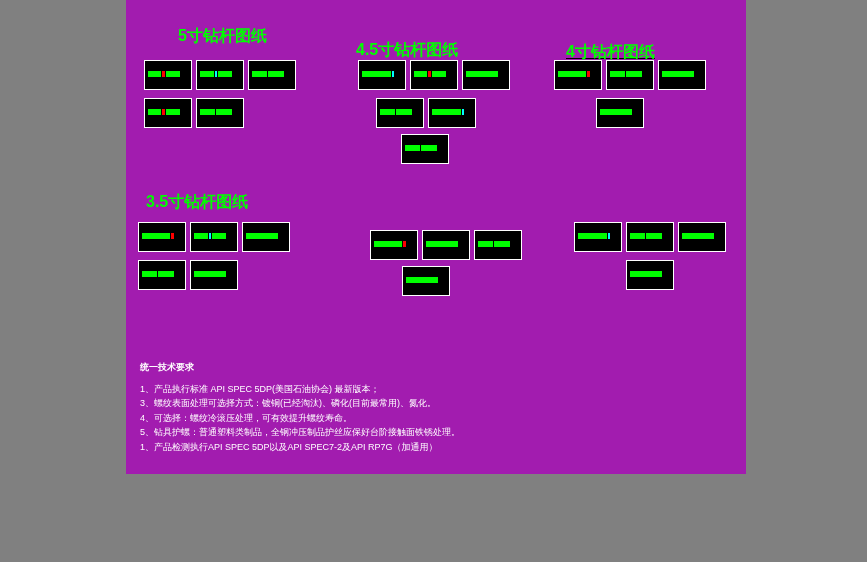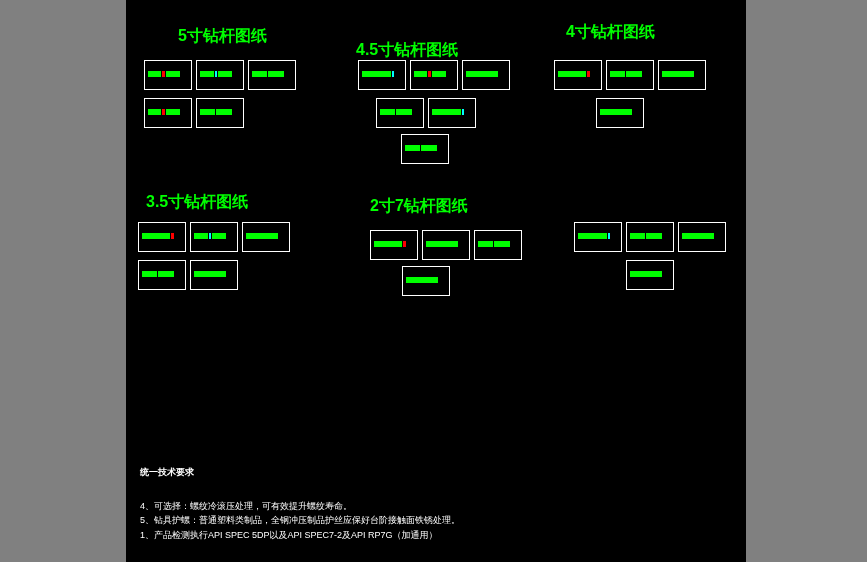--- a/index.html
+++ b/index.html
@@ -9,22 +9,22 @@
       background: #808080;
       font-family: "SimSun", "Microsoft YaHei", sans-serif;
       overflow: hidden;
       position: relative;
     }
     .cad-canvas {
       position: absolute;
       left: 126px;
       top: 0;
       width: 620px;
-      height: 562px;
-      background: #000000;
+      height: 474px;
+      background: #a21caf;
     }
     .section {
       position: absolute;
     }
     .section-title {
       color: #00ff00;
       font-size: 16px;
       font-weight: bold;
       white-space: nowrap;
     }
@@ -56,21 +56,21 @@
     .notes {
       position: absolute;
       left: 14px;
       bottom: 20px;
       color: #ffffff;
       font-size: 9px;
       line-height: 1.6;
     }
     .notes-title {
       font-weight: bold;
-      margin-bottom: 19px;
+      margin-bottom: 8px;
     }
   </style>
 </head>
 <body>
 
 <div class="cad-canvas">
 
   <div class="section" style="left:52px; top:26px;">
     <div class="section-title">5寸钻杆图纸</div>
   </div>
@@ -151,21 +151,21 @@
   </div>
   <div class="thumb-group" style="left:275px; top:134px;">
     <div class="thumb thumb-sm">
         <div class="thumb-content">
           <span class="bar-g"></span>
           <span class="bar-g"></span>
         </div>
       </div>
   </div>
 
-  <div class="section" style="left:440px; top:22px;">
+  <div class="section" style="left:440px; top:42px;text-decoration:underline;">
     <div class="section-title">4寸钻杆图纸</div>
   </div>
   <div class="thumb-group" style="left:428px; top:60px;">
     <div class="thumb thumb-sm">
         <div class="thumb-content">
           <span class="bar-g"></span>
           <span class="bar-r"></span>
         </div>
       </div>
     <div class="thumb thumb-sm">
@@ -218,23 +218,20 @@
           <span class="bar-g"></span>
         </div>
       </div>
     <div class="thumb thumb-sm">
         <div class="thumb-content">
           <span class="bar-g"></span>
         </div>
       </div>
   </div>
 
-  <div class="section" style="left:244px; top:196px;">
-    <div class="section-title">2寸7钻杆图纸</div>
-  </div>
   <div class="thumb-group" style="left:244px; top:230px;">
     <div class="thumb thumb-sm">
         <div class="thumb-content">
           <span class="bar-g"></span>
           <span class="bar-r"></span>
         </div>
       </div>
     <div class="thumb thumb-sm">
         <div class="thumb-content">
           <span class="bar-g"></span>
@@ -277,18 +274,20 @@
   <div class="thumb-group" style="left:500px; top:260px;">
     <div class="thumb thumb-sm">
         <div class="thumb-content">
           <span class="bar-g"></span>
         </div>
       </div>
   </div>
 
   <div class="notes">
     <div class="notes-title">统一技术要求</div>
+    <div>1、产品执行标准 API SPEC 5DP(美国石油协会) 最新版本；</div>
+    <div>3、螺纹表面处理可选择方式：镀铜(已经淘汰)、磷化(目前最常用)、氮化。</div>
     <div>4、可选择：螺纹冷滚压处理，可有效提升螺纹寿命。</div>
     <div>5、钻具护螺：普通塑料类制品，全钢冲压制品护丝应保好台阶接触面铁锈处理。</div>
     <div>1、产品检测执行API SPEC 5DP以及API SPEC7-2及API RP7G（加通用）</div>
   </div>
 
 </div>
 
 </body></html>

